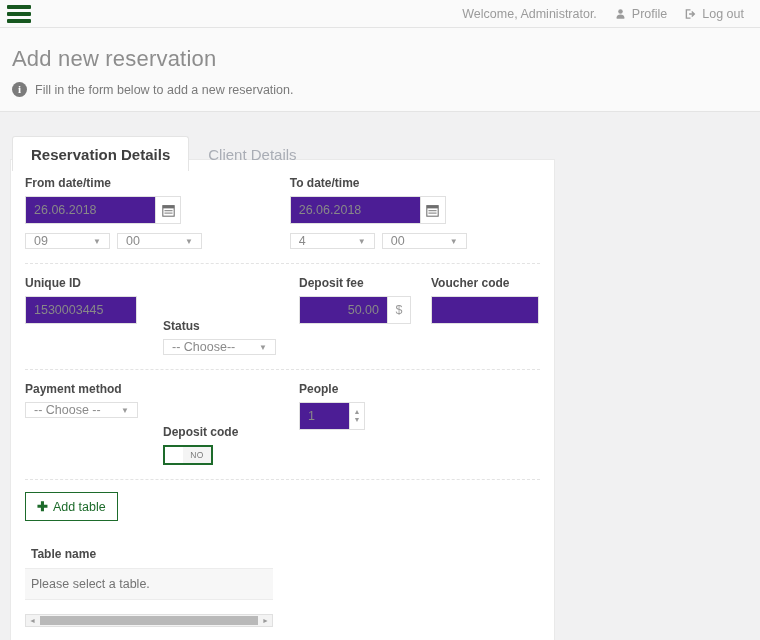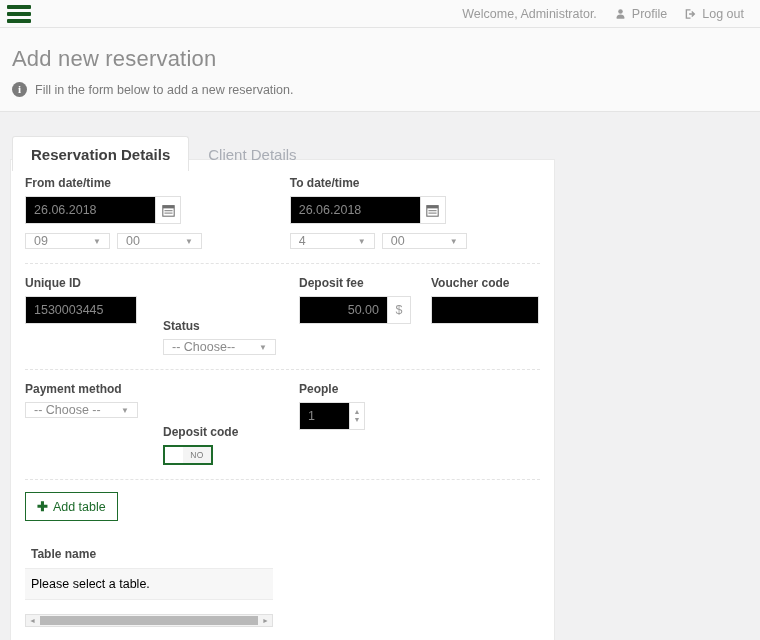--- a/index.html
+++ b/index.html
@@ -112,21 +112,21 @@
   .row { display: flex; }
   .divider {
     border-top: 1px dashed #e3e3e3;
     margin: 14px 0 12px 0;
   }
 
   
   .inp {
     height: 28px;
     border: 1px solid #e0e0e0;
-    background: #000000;
+    background: #4c1d95;
     font-size: 12.5px;
     color: #888;
     padding: 0 8px;
     font-family: "Liberation Sans", sans-serif;
     outline: none;
   }
   .inp::placeholder { color: #b5b5b5; }
 
   .date-combo { display: flex; }
   .date-combo .inp { width: 130px; border-right: none; }
@@ -224,21 +224,21 @@
   .table-head {
     font-size: 12px; font-weight: bold; color: #4a4a4a;
     padding: 4px 0 7px 6px;
     border-bottom: 1px solid #ececec;
     width: 248px;
   }
   .table-empty {
     width: 248px;
     background: #f7f7f7;
     border-bottom: 1px solid #ececec;
-    font-size: 12.5px; color: #000000;
+    font-size: 12.5px; color: #737373;
     padding: 8px 0 8px 6px;
   }
   .hscroll {
     width: 248px; height: 13px;
     margin-top: 14px;
     background: #f3f3f3;
     border: 1px solid #e0e0e0;
     display: flex; align-items: center;
     position: relative;
   }

